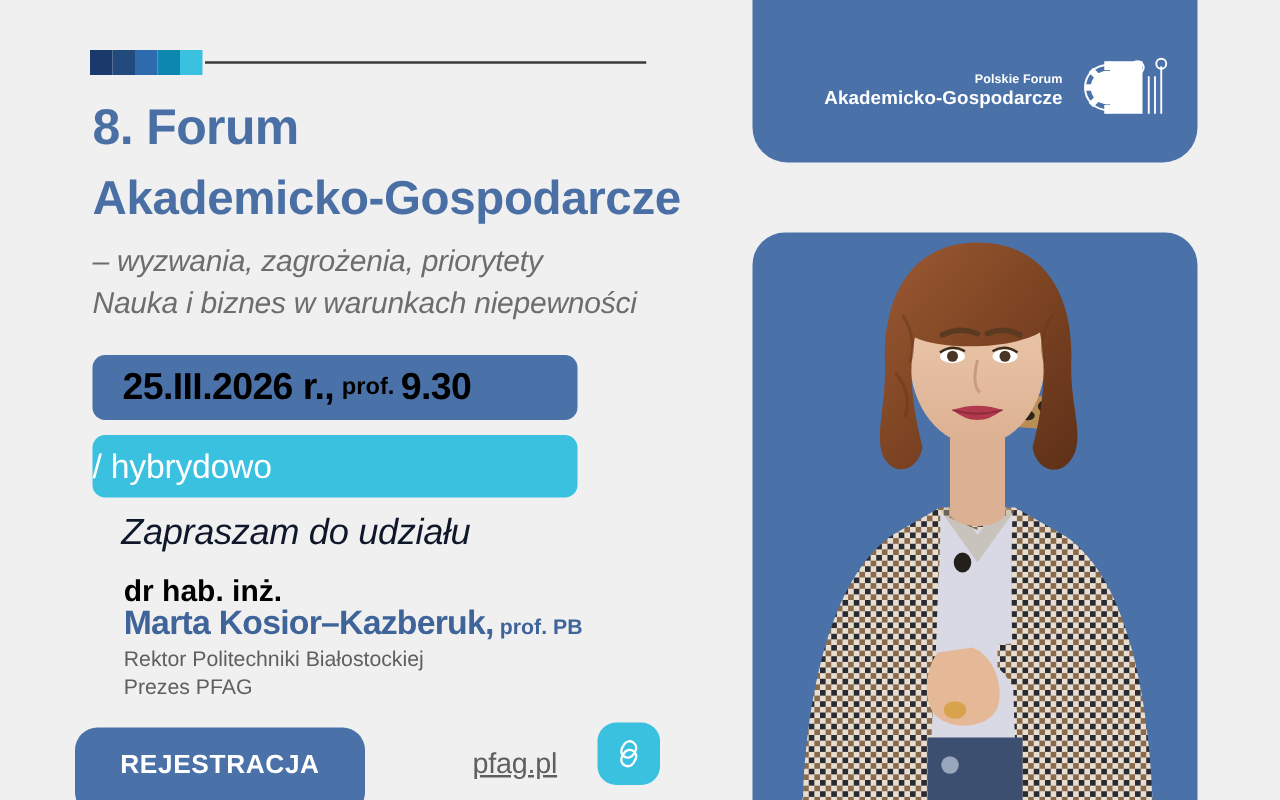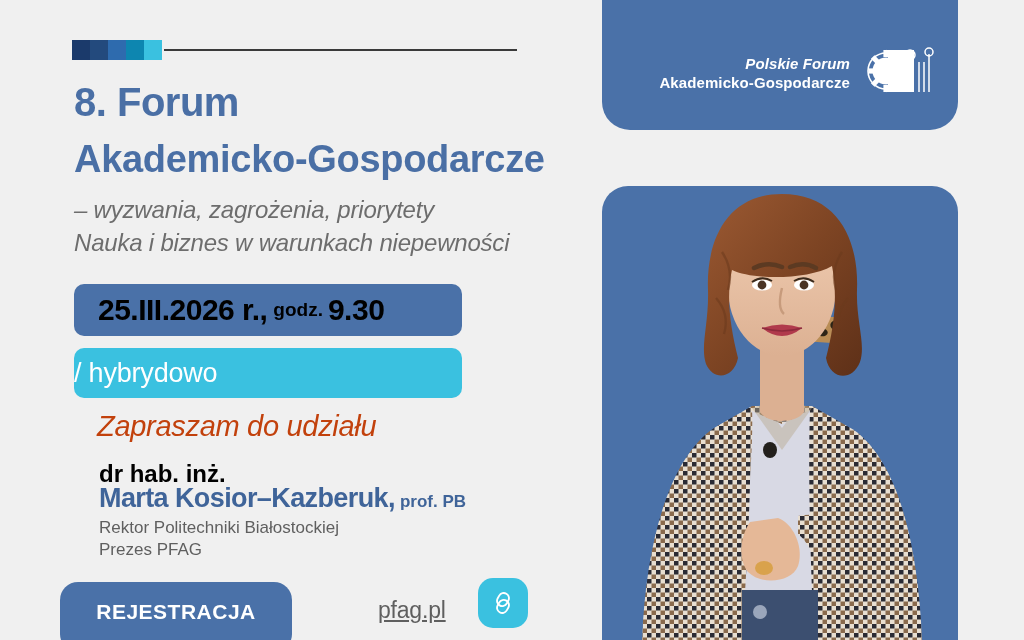--- a/index.html
+++ b/index.html
@@ -53,21 +53,21 @@
   .mode-badge {
     position:absolute; left:74px; top:348px;
     width:388px; height:50px; border-radius:10px;
     background:#3ac1e0; color:#ffffff;
     display:flex; align-items:center;
     font-size:27px; letter-spacing:-0.2px;
   }
 
   .invite {
     position:absolute; left:97px; top:410px;
-    font-size:29px; font-style:italic; color:#c2410c;
+    font-size:29px; font-style:italic; color:#0f172a;
     letter-spacing:-0.3px;
   }
 
   .sp-title {
     position:absolute; left:99px; top:460px;
     font-size:24px; font-weight:bold; color:#000000;
   }
   .sp-name-row {
     position:absolute; left:99px; top:483px;
     display:flex; align-items:baseline;
@@ -104,21 +104,21 @@
     position:absolute; left:602px; top:-40px;
     width:356px; height:170px;
     background:#4a71a8;
     border-radius:0 0 28px 28px;
   }
   .logo-inner {
     position:absolute; right:22px; bottom:26px;
     display:flex; align-items:center; gap:10px;
   }
   .logo-text { text-align:right; color:#ffffff; line-height:1.25; }
-  .logo-l1 { font-size:15px; font-weight:bold; letter-spacing:0.1px;font-style:italic; }
+  .logo-l1 { font-size:10px; font-weight:bold; letter-spacing:0.1px; }
   .logo-l2 { font-size:15px; font-weight:bold; letter-spacing:0.1px; }
 
   .photo-panel {
     position:absolute; left:602px; top:186px;
     width:356px; height:454px;
     background:#4a71a8;
     border-radius:26px 26px 0 0;
   }
 
   .portrait { position:absolute; left:602px; top:120px; width:356px; height:520px; overflow:hidden; }
@@ -144,21 +144,21 @@
     <div class="title1">8. Forum</div>
     <div class="title2">Akademicko-Gospodarcze</div>
 
     <div class="subtitle">
       <div>– wyzwania, zagrożenia, priorytety</div>
       <div>Nauka i biznes w warunkach niepewności</div>
     </div>
 
     <div class="date-badge">
       <span class="date-main">25.III.2026 r.,</span>
-      <span class="date-small">godz.</span>
+      <span class="date-small">prof.</span>
       <span class="date-time">9.30</span>
     </div>
 
     <div class="mode-badge">/ hybrydowo</div>
 
     <div class="invite">Zapraszam do udziału</div>
 
     <div class="sp-title">dr hab. inż.</div>
     <div class="sp-name-row">
       <span class="sp-name">Marta Kosior–Kazberuk,</span>

